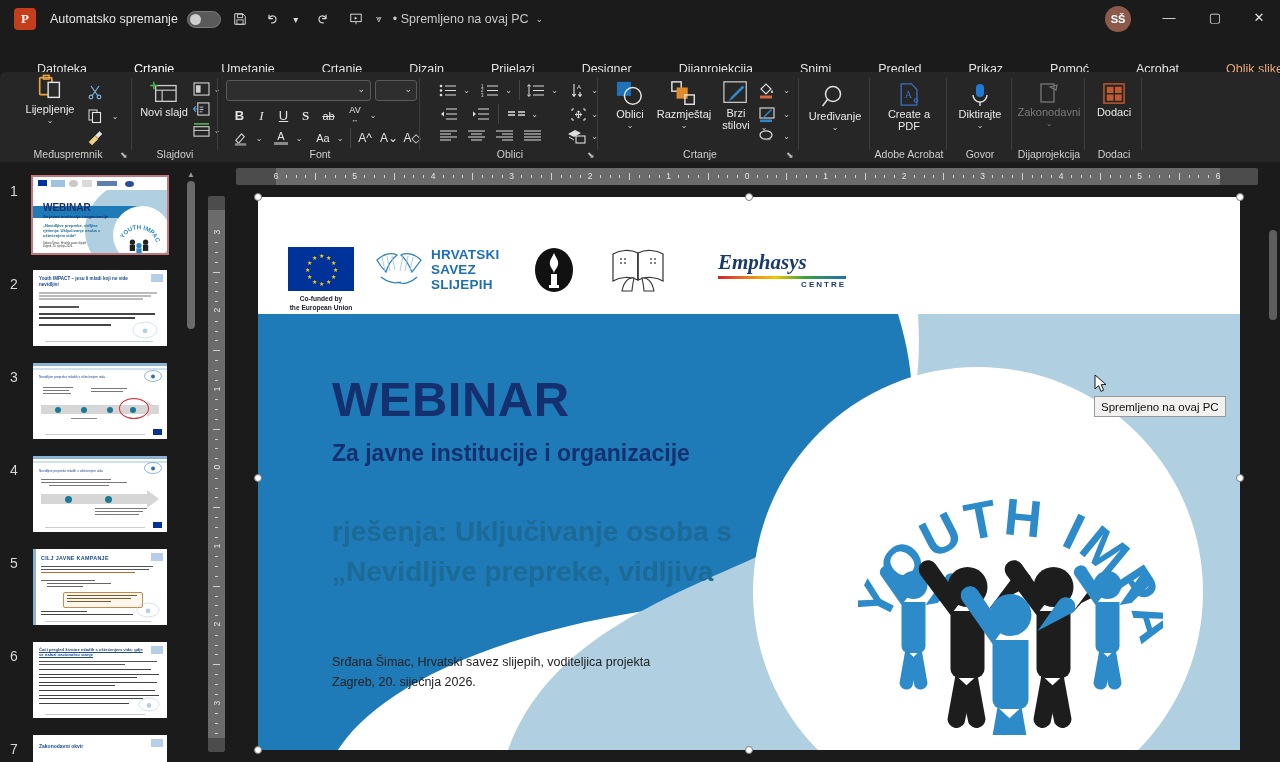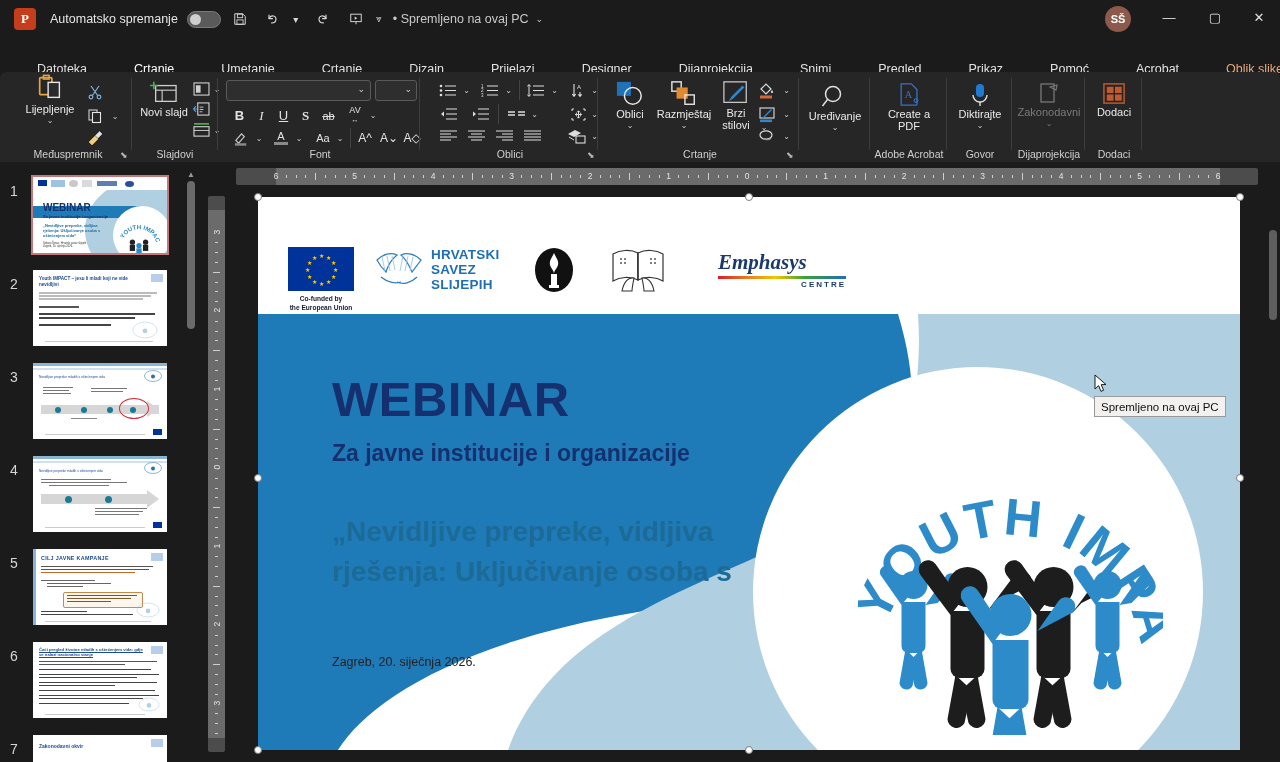--- a/index.html
+++ b/index.html
@@ -1113,24 +1113,25 @@
         <div class="emph">Emphasys</div>
         <div class="emph-bar"></div>
         <div class="emph-sub">CENTRE</div>
       </div>
 
     </div>
 
     <div class="title-big" style="left:74px; top:174px">WEBINAR</div>
     <div class="subtitle" style="left:74px; top:243px">Za javne institucije i organizacije</div>
     <div class="quote" style="left:74px; top:315px">
+      <div>rješenja: Uključivanje osoba s</div>
       <div>„Nevidljive prepreke, vidljiva</div>
-      <div>rješenja: Uključivanje osoba s</div>
     </div>
     <div class="byline" style="left:74px; top:455px">
+      <div>Srđana Šimac, Hrvatski savez slijepih, voditeljica projekta</div>
       <div>Zagreb, 20. siječnja 2026.</div>
     </div>
 
     <div id="yi">
       <svg viewBox="0 0 300 300" width="305" height="300">
         <defs>
             <path id="arcpath" d="M22,200 A132,132 0 0 1 278,200" fill="none"></path>
           </defs>
         <text font-family="Liberation Sans, sans-serif" font-size="52" font-weight="bold" fill="#2e8bc9" letter-spacing="3">
           <textPath href="#arcpath" startOffset="3%">YOUTH IMPACT</textPath>

